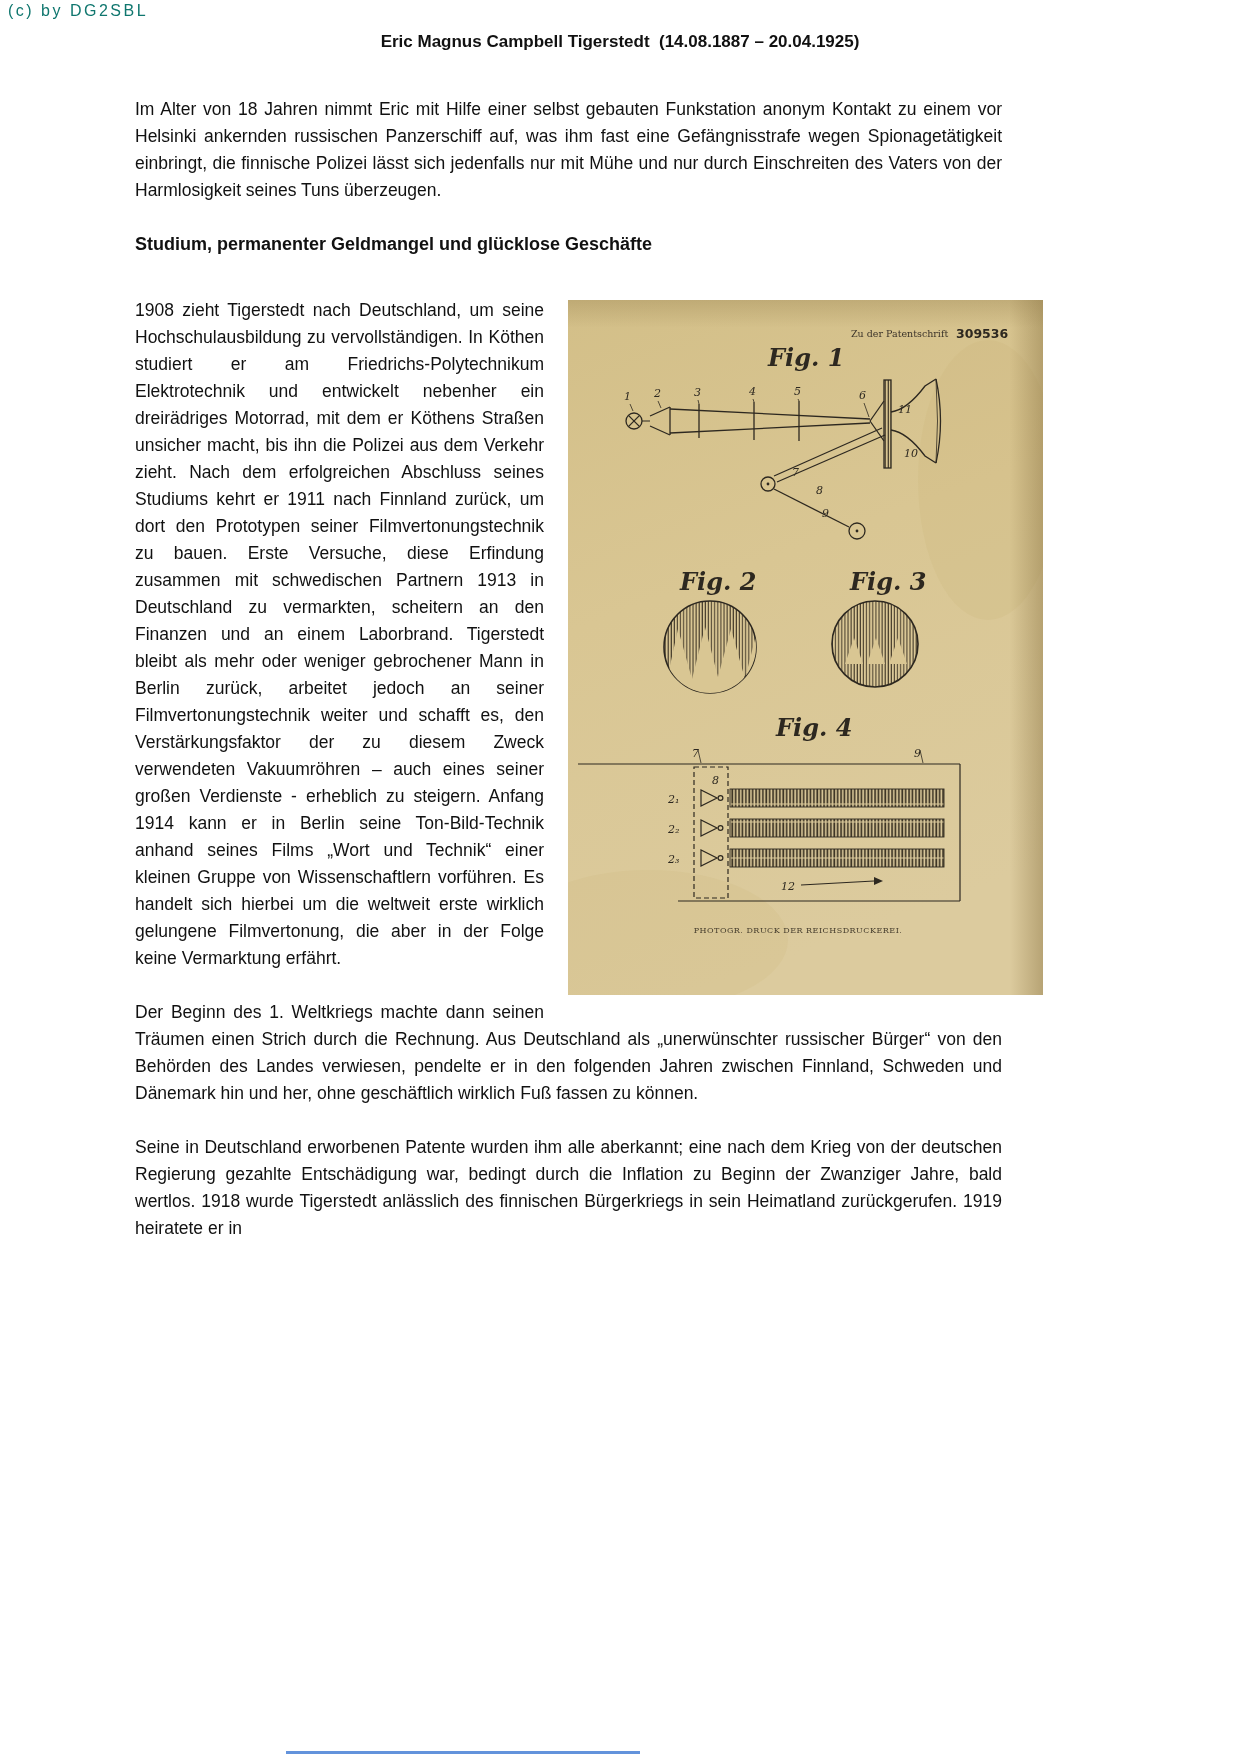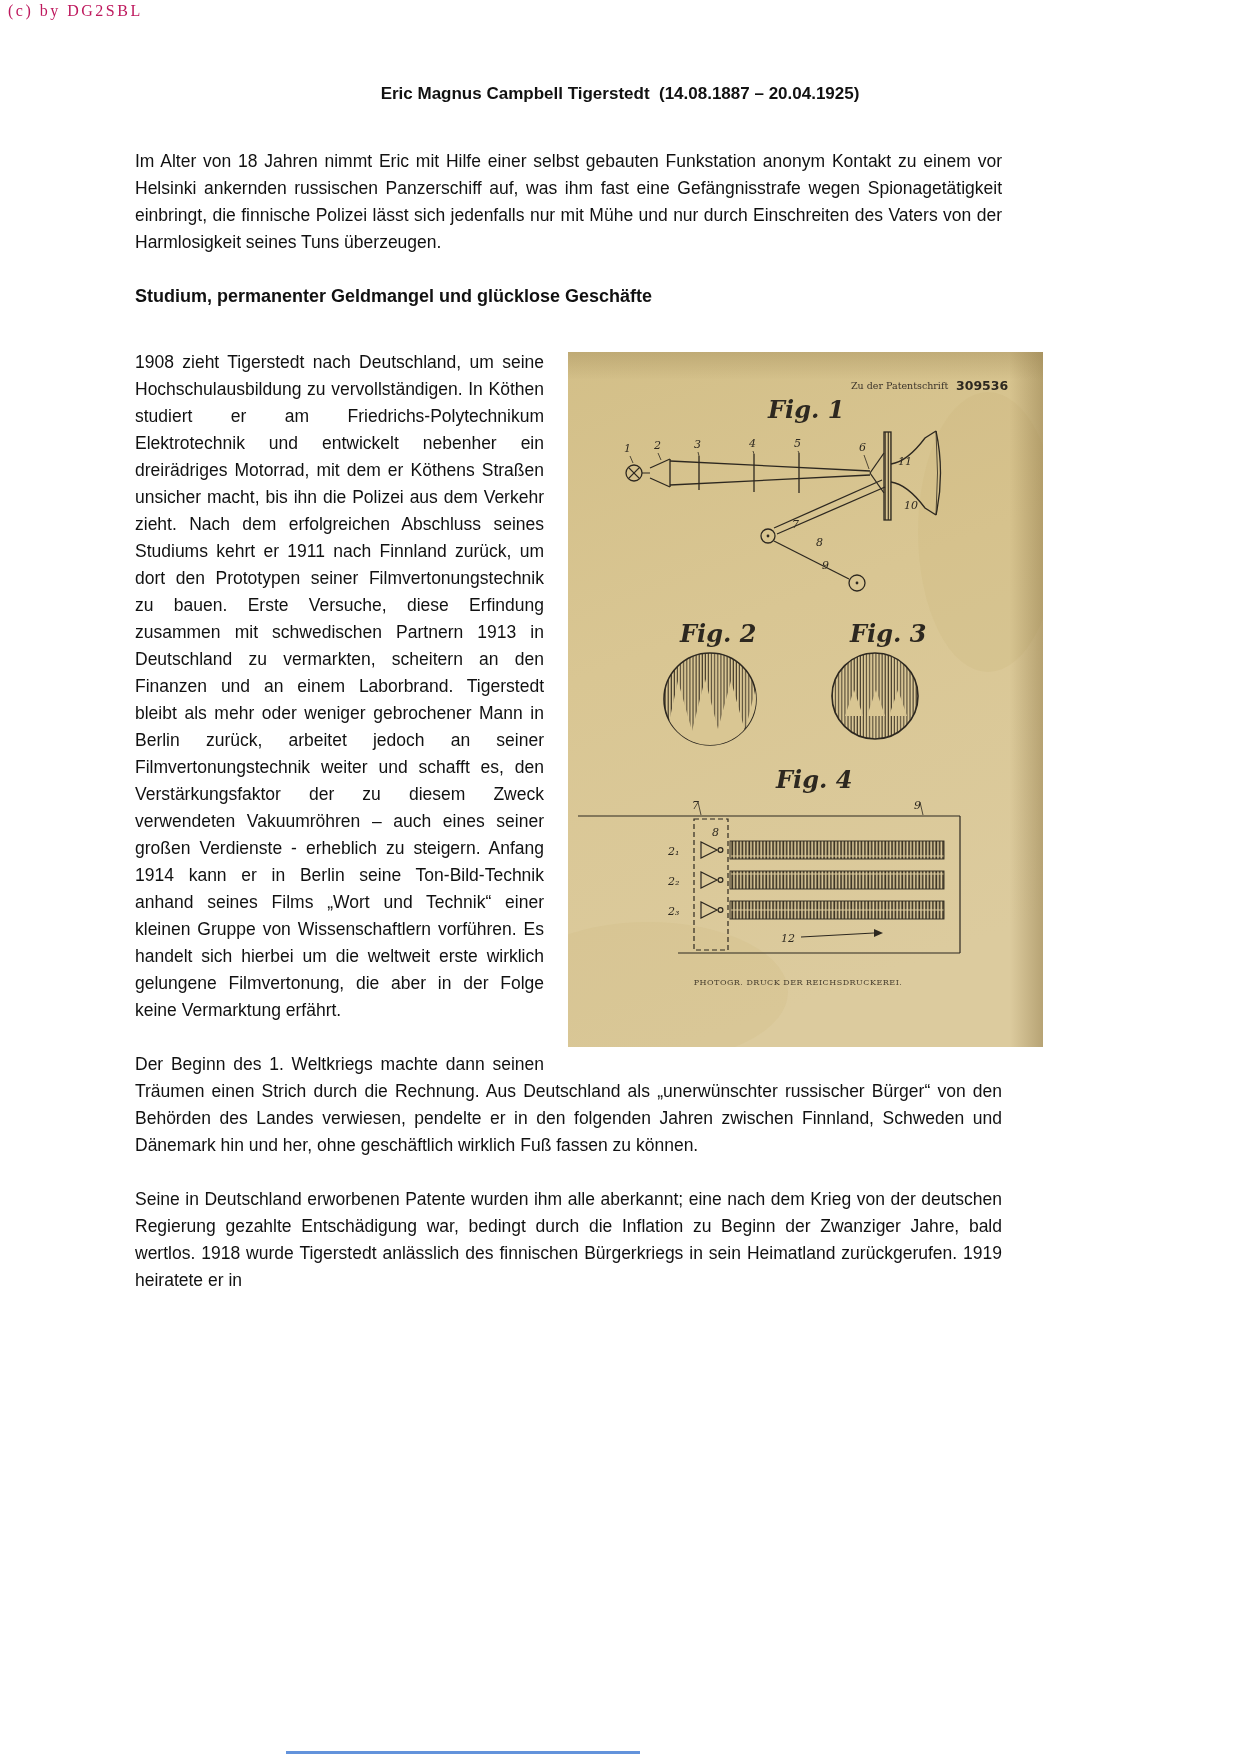--- a/index.html
+++ b/index.html
@@ -10,28 +10,28 @@
     height: 1754px;
     background: #ffffff;
     overflow: hidden;
     font-family: "Liberation Sans", "DejaVu Sans", sans-serif;
     color: #111111;
   }
   .watermark {
     position: absolute;
     top: 2px;
     left: 8px;
-    font-family: Liberation Serif, serif;
+    font-family: Liberation Sans, sans-serif;
     font-size: 16px;
     letter-spacing: 2.5px;
-    color: #be185d;
+    color: #0f766e;
     text-align: right;
   }
   .title {
-    padding-top: 84px;
+    padding-top: 32px;
     text-align: center;
     font-weight: bold;
     font-size: 17px;
     white-space: pre-wrap;
   }
   .content {
     margin: 44px 0 0 135px;
     width: 875px;
     font-size: 17.5px;
     line-height: 27px;

